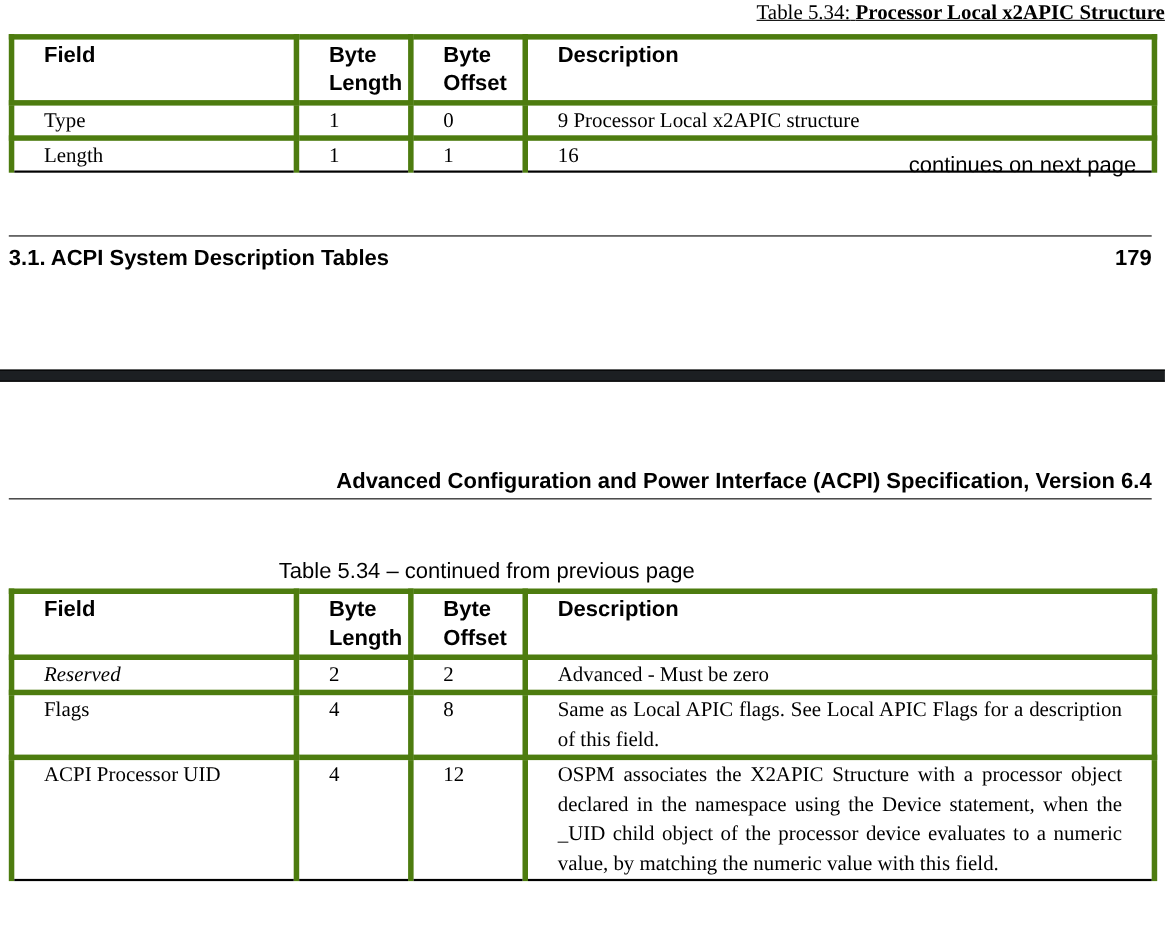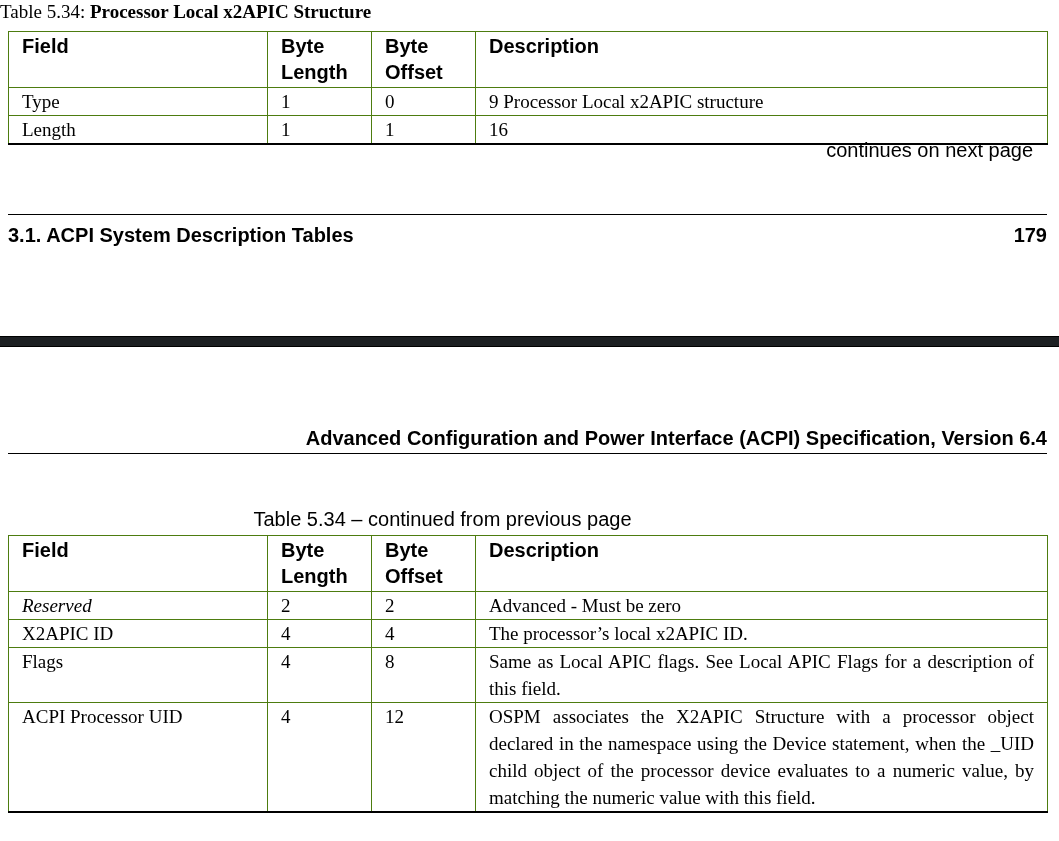--- a/index.html
+++ b/index.html
@@ -1,23 +1,23 @@
 <!DOCTYPE html>
 <html><head>
 <meta charset="utf-8">
 <style>
   html, body { margin: 0; padding: 0; background: #ffffff; }
   body { width: 1059px; height: 841px; position: relative; overflow: hidden; color: #000; }
   .serif { font-family: "Liberation Serif", "DejaVu Serif", serif; }
 
-  .caption-top { position: absolute; top: 0; left: 0; width: 1059px; text-align: left; font-size: 19px; line-height: 24px; }
+  .caption-top { position: absolute; top: 0; left: 0; width: 1059px; text-align: right; font-size: 19px; line-height: 24px; text-decoration: underline; }
   .caption-top b { font-weight: bold; }
 
   table.spec { position: absolute; left: 8px; width: 1039px; border-collapse: collapse; table-layout: fixed; }
-  table.spec td, table.spec th { border: 1px solid #4d7c0f; vertical-align: top; padding: 0 13px; }
+  table.spec td, table.spec th { border: 5px solid #4d7c0f; vertical-align: top; padding: 0 27px; }
   table.spec th { font-family: "Liberation Sans", "DejaVu Sans", sans-serif; font-weight: bold; font-size: 20px; line-height: 26px; text-align: left; height: 54px; padding-top: 1px; }
   table.spec td { font-family: "Liberation Serif", "DejaVu Serif", serif; font-size: 19px; line-height: 27px; }
   table.spec tr.body-row td { height: 26px; margin-left: 37px; }
   table.spec tr.last td { border-bottom: 2px solid #000; }
   col.c1 { width: 259px; }
   col.c2 { width: 104px; }
   col.c3 { width: 104px; }
   col.c4 { width: 572px; }
   td.justify { text-align: justify; }
   td.italic { font-style: italic; }
@@ -114,26 +114,20 @@
     </th>
     <th>Description</th>
   </tr>
   <tr class="body-row">
     <td class="italic">Reserved</td>
     <td>2</td>
     <td>2</td>
     <td>Advanced - Must be zero</td>
   </tr>
   <tr class="body-row">
-    <td>X2APIC ID</td>
-    <td>4</td>
-    <td>4</td>
-    <td>The processor’s local x2APIC ID.</td>
-  </tr>
-  <tr class="body-row">
     <td>Flags</td>
     <td>4</td>
     <td>8</td>
     <td class="justify">Same as Local APIC flags.  See Local APIC Flags for a description of this field.</td>
   </tr>
   <tr class="body-row last">
     <td>ACPI Processor UID</td>
     <td>4</td>
     <td>12</td>
     <td class="justify">OSPM associates the X2APIC Structure with a processor object declared in the namespace using the Device statement, when the _UID child object of the processor device evaluates to a numeric value, by matching the numeric value with this field.</td>

